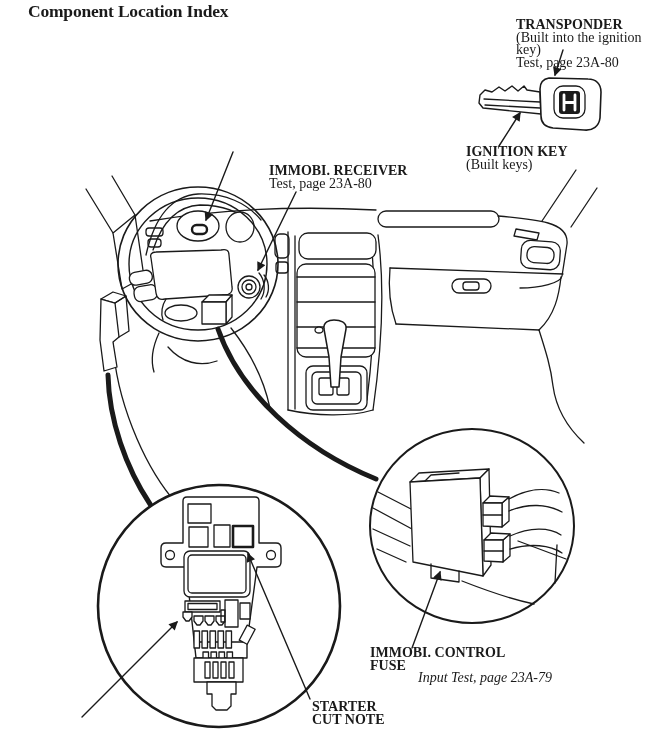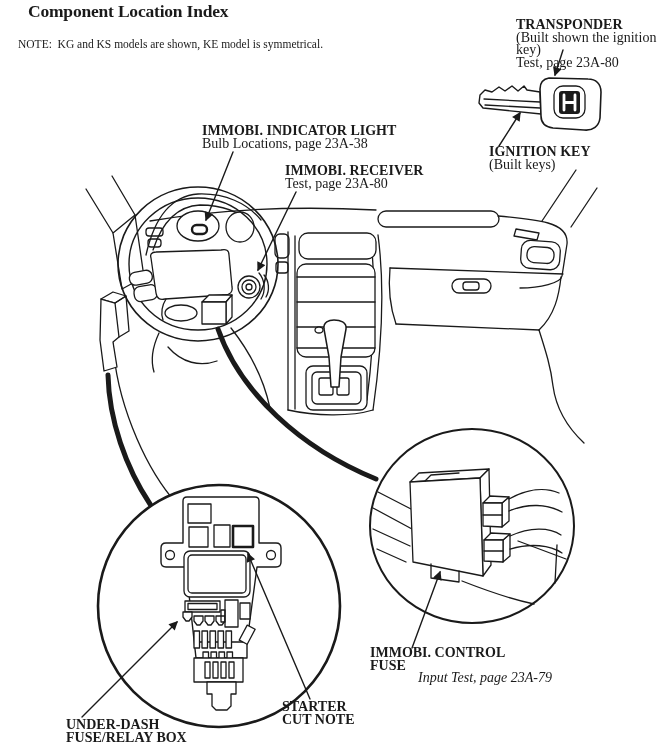--- a/index.html
+++ b/index.html
@@ -11,21 +11,20 @@
   .callout .i{font-style:italic;margin-left:48px;}
   #page-title{position:absolute;left:28px;top:1px;font-size:17.5px;font-weight:bold;letter-spacing:-0.2px;}
   #note-line{position:absolute;left:18px;top:38px;font-size:11.5px;white-space:pre-wrap;}
 </style>
 </head>
 <body>
 
 <div id="page">
 
   <div id="page-title">Component Location Index</div>
-  <div id="note-line">NOTE:  KG and KS models are shown, KE model is symmetrical.</div>
 
   <svg id="art" viewBox="0 0 659 750" stroke="#1a1a1a" fill="none" stroke-width="1.3" stroke-linecap="round" stroke-linejoin="round">
     <defs>
       <marker id="arrow" viewBox="0 0 10 10" refX="8.5" refY="5" markerWidth="10" markerHeight="9" orient="auto-start-reverse" markerUnits="userSpaceOnUse">
         <path d="M0,0 L10,5 L0,10 Z" fill="#1a1a1a" stroke="none"></path>
       </marker>
     </defs>
 
     <g>
 
@@ -216,48 +215,40 @@
       <path d="M233,152 L206,220" marker-end="url(#arrow)"></path>
       <path d="M296,192 L258,270" marker-end="url(#arrow)"></path>
       <path d="M412,648 L440,572" marker-end="url(#arrow)"></path>
       <path d="M82,717 L177,622" marker-end="url(#arrow)"></path>
       <path d="M310,699 L248,554" marker-end="url(#arrow)"></path>
     </g>
   </svg>
 
   <div class="callout" style="left:516px;top:19px;">
     <div class="b">TRANSPONDER</div>
-    <div>(Built shown the ignition key)</div>
+    <div>(Built into the ignition key)</div>
     <div>Test, page 23A-80</div>
   </div>
 
-  <div class="callout" style="left:466px;top:146px;margin-left:23px;">
+  <div class="callout" style="left:466px;top:146px;">
     <div class="b">IGNITION KEY</div>
     <div>(Built keys)</div>
   </div>
 
-  <div class="callout" style="left:202px;top:125px;">
-    <div class="b">IMMOBI. INDICATOR LIGHT</div>
-    <div>Bulb Locations, page 23A-38</div>
-  </div>
-
-  <div class="callout" style="left:285px;top:165px;">
+
+  <div class="callout" style="left:269px;top:165px;">
     <div class="b">IMMOBI. RECEIVER</div>
     <div>Test, page 23A-80</div>
   </div>
 
   <div class="callout" style="left:370px;top:647px;">
     <div class="b">IMMOBI. CONTROL</div>
     <div class="b">FUSE</div>
     <div class="i">Input Test, page 23A-79</div>
   </div>
 
-  <div class="callout" style="left:66px;top:719px;">
-    <div class="b">UNDER-DASH</div>
-    <div class="b">FUSE/RELAY BOX</div>
-  </div>
-
-  <div class="callout" style="left:282px;top:701px;">
+
+  <div class="callout" style="left:312px;top:701px;">
     <div class="b">STARTER</div>
     <div class="b">CUT NOTE</div>
   </div>
 
 </div>
 
 </body></html>

